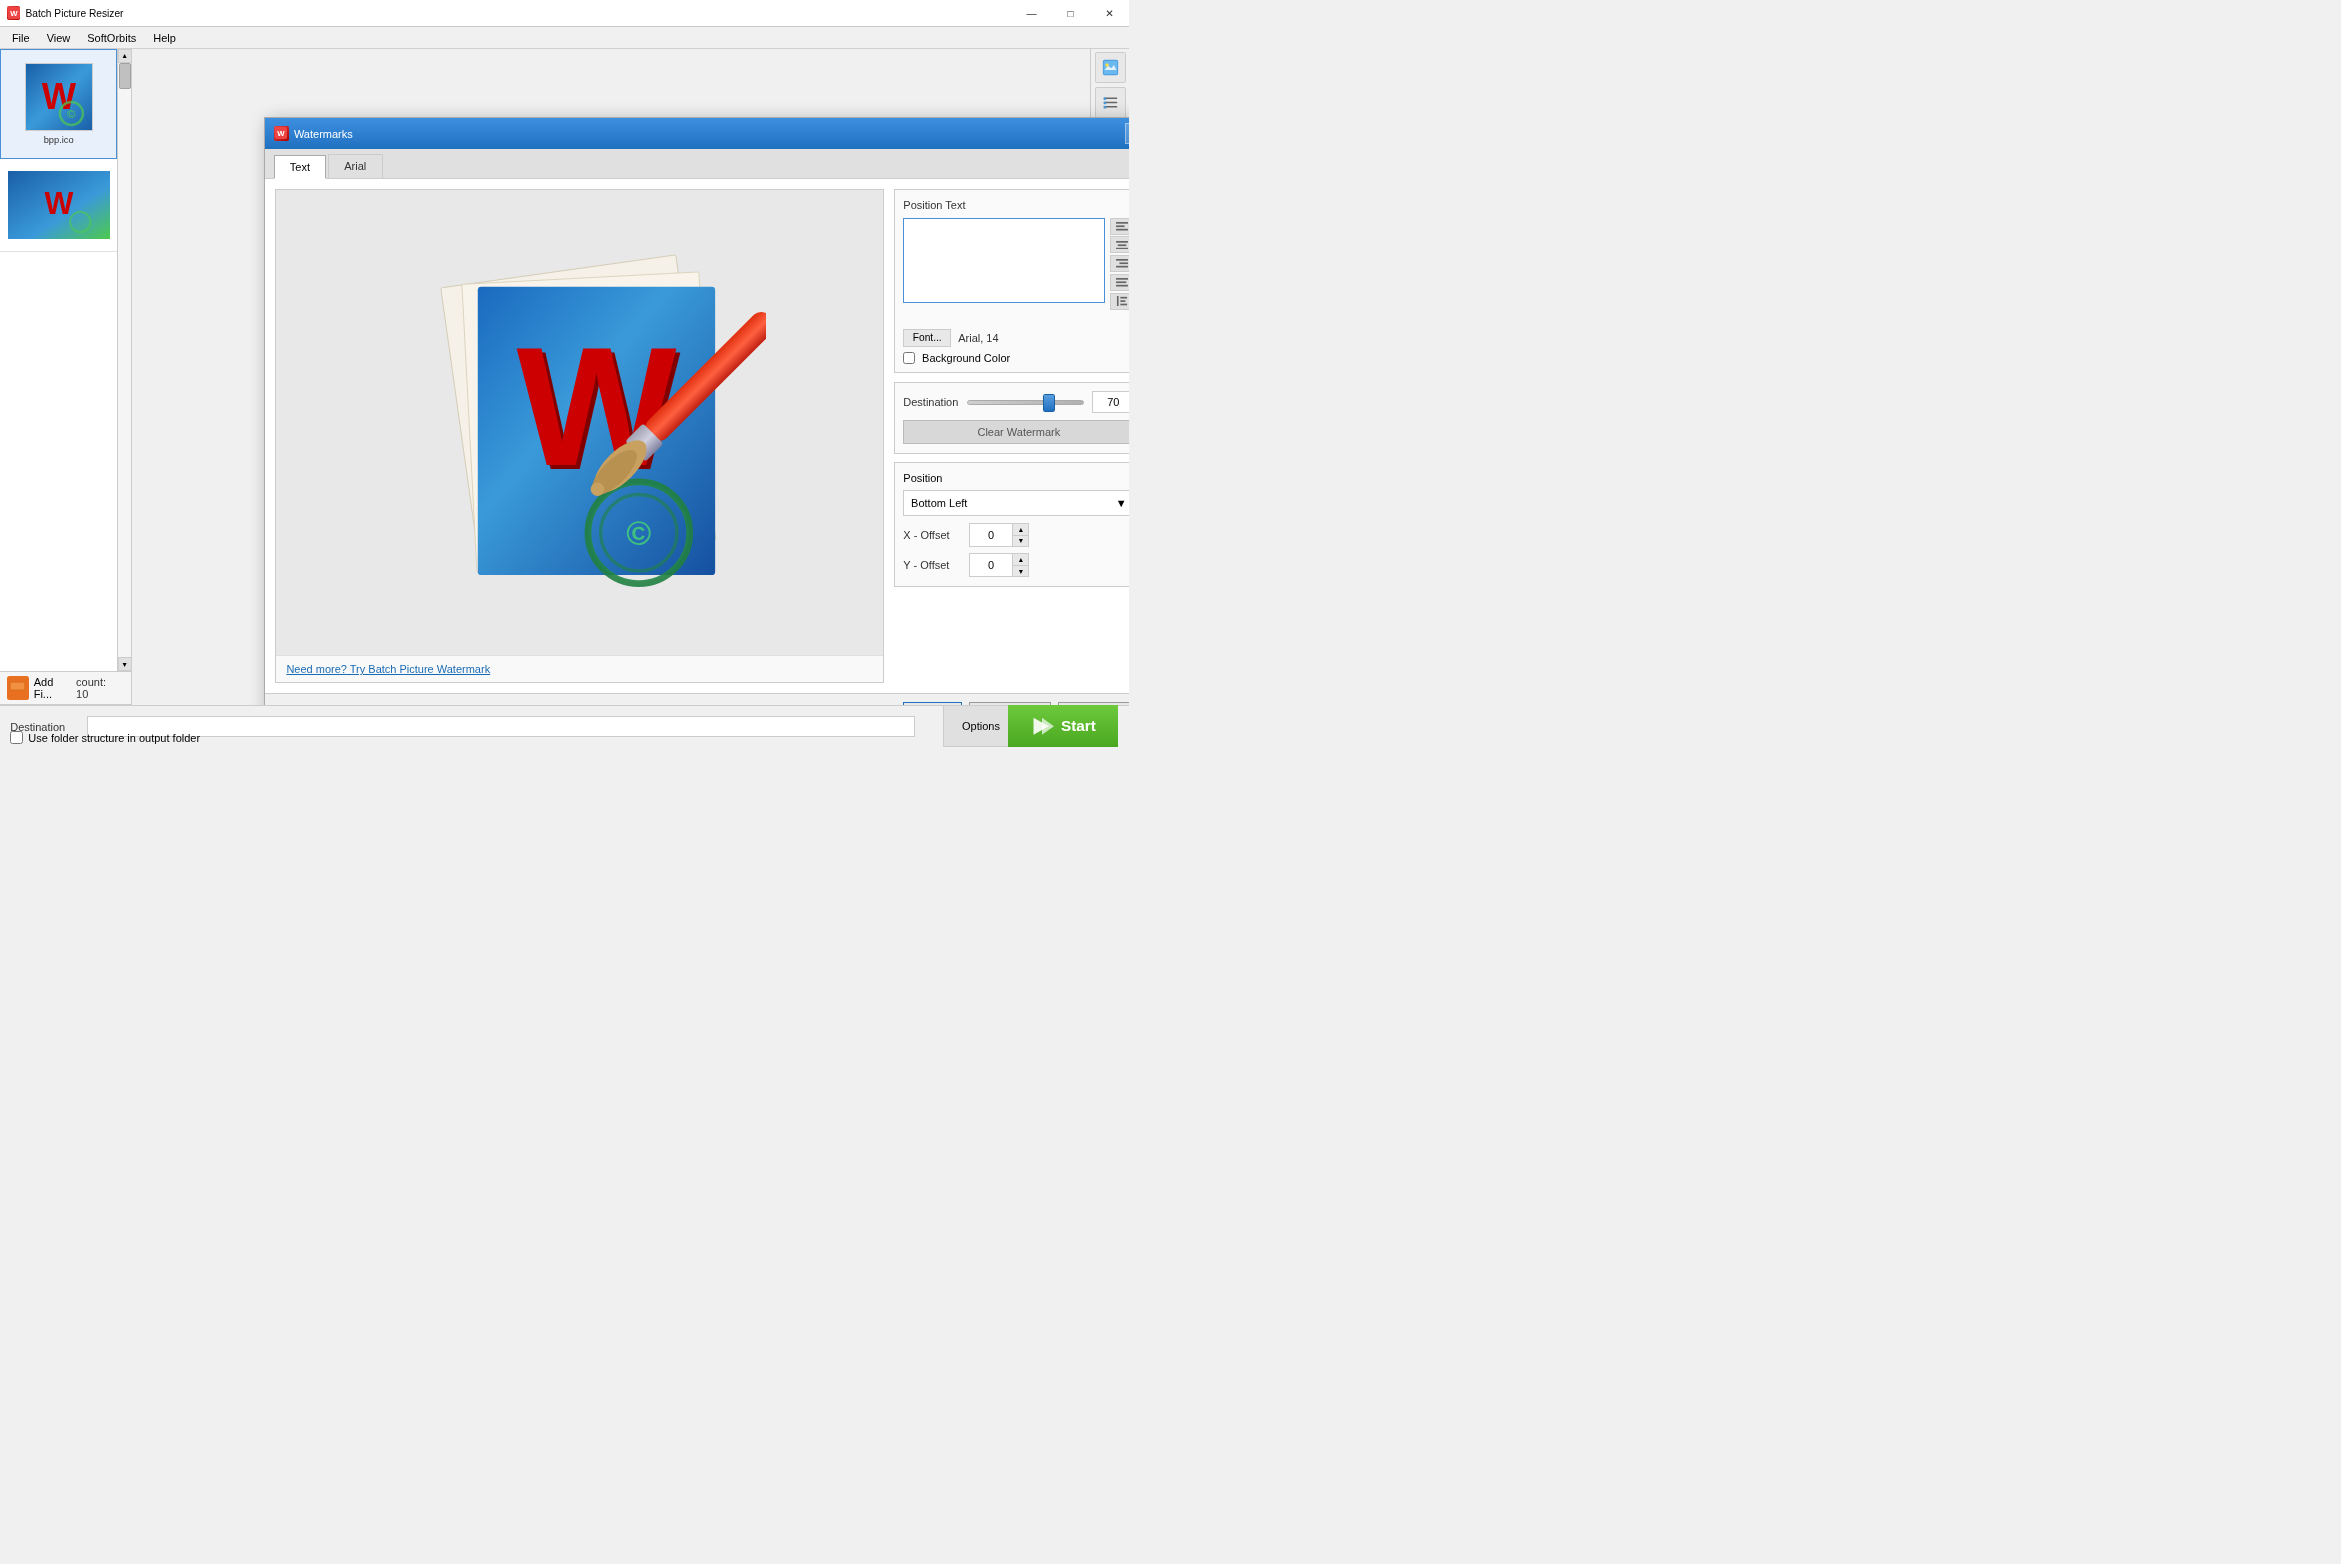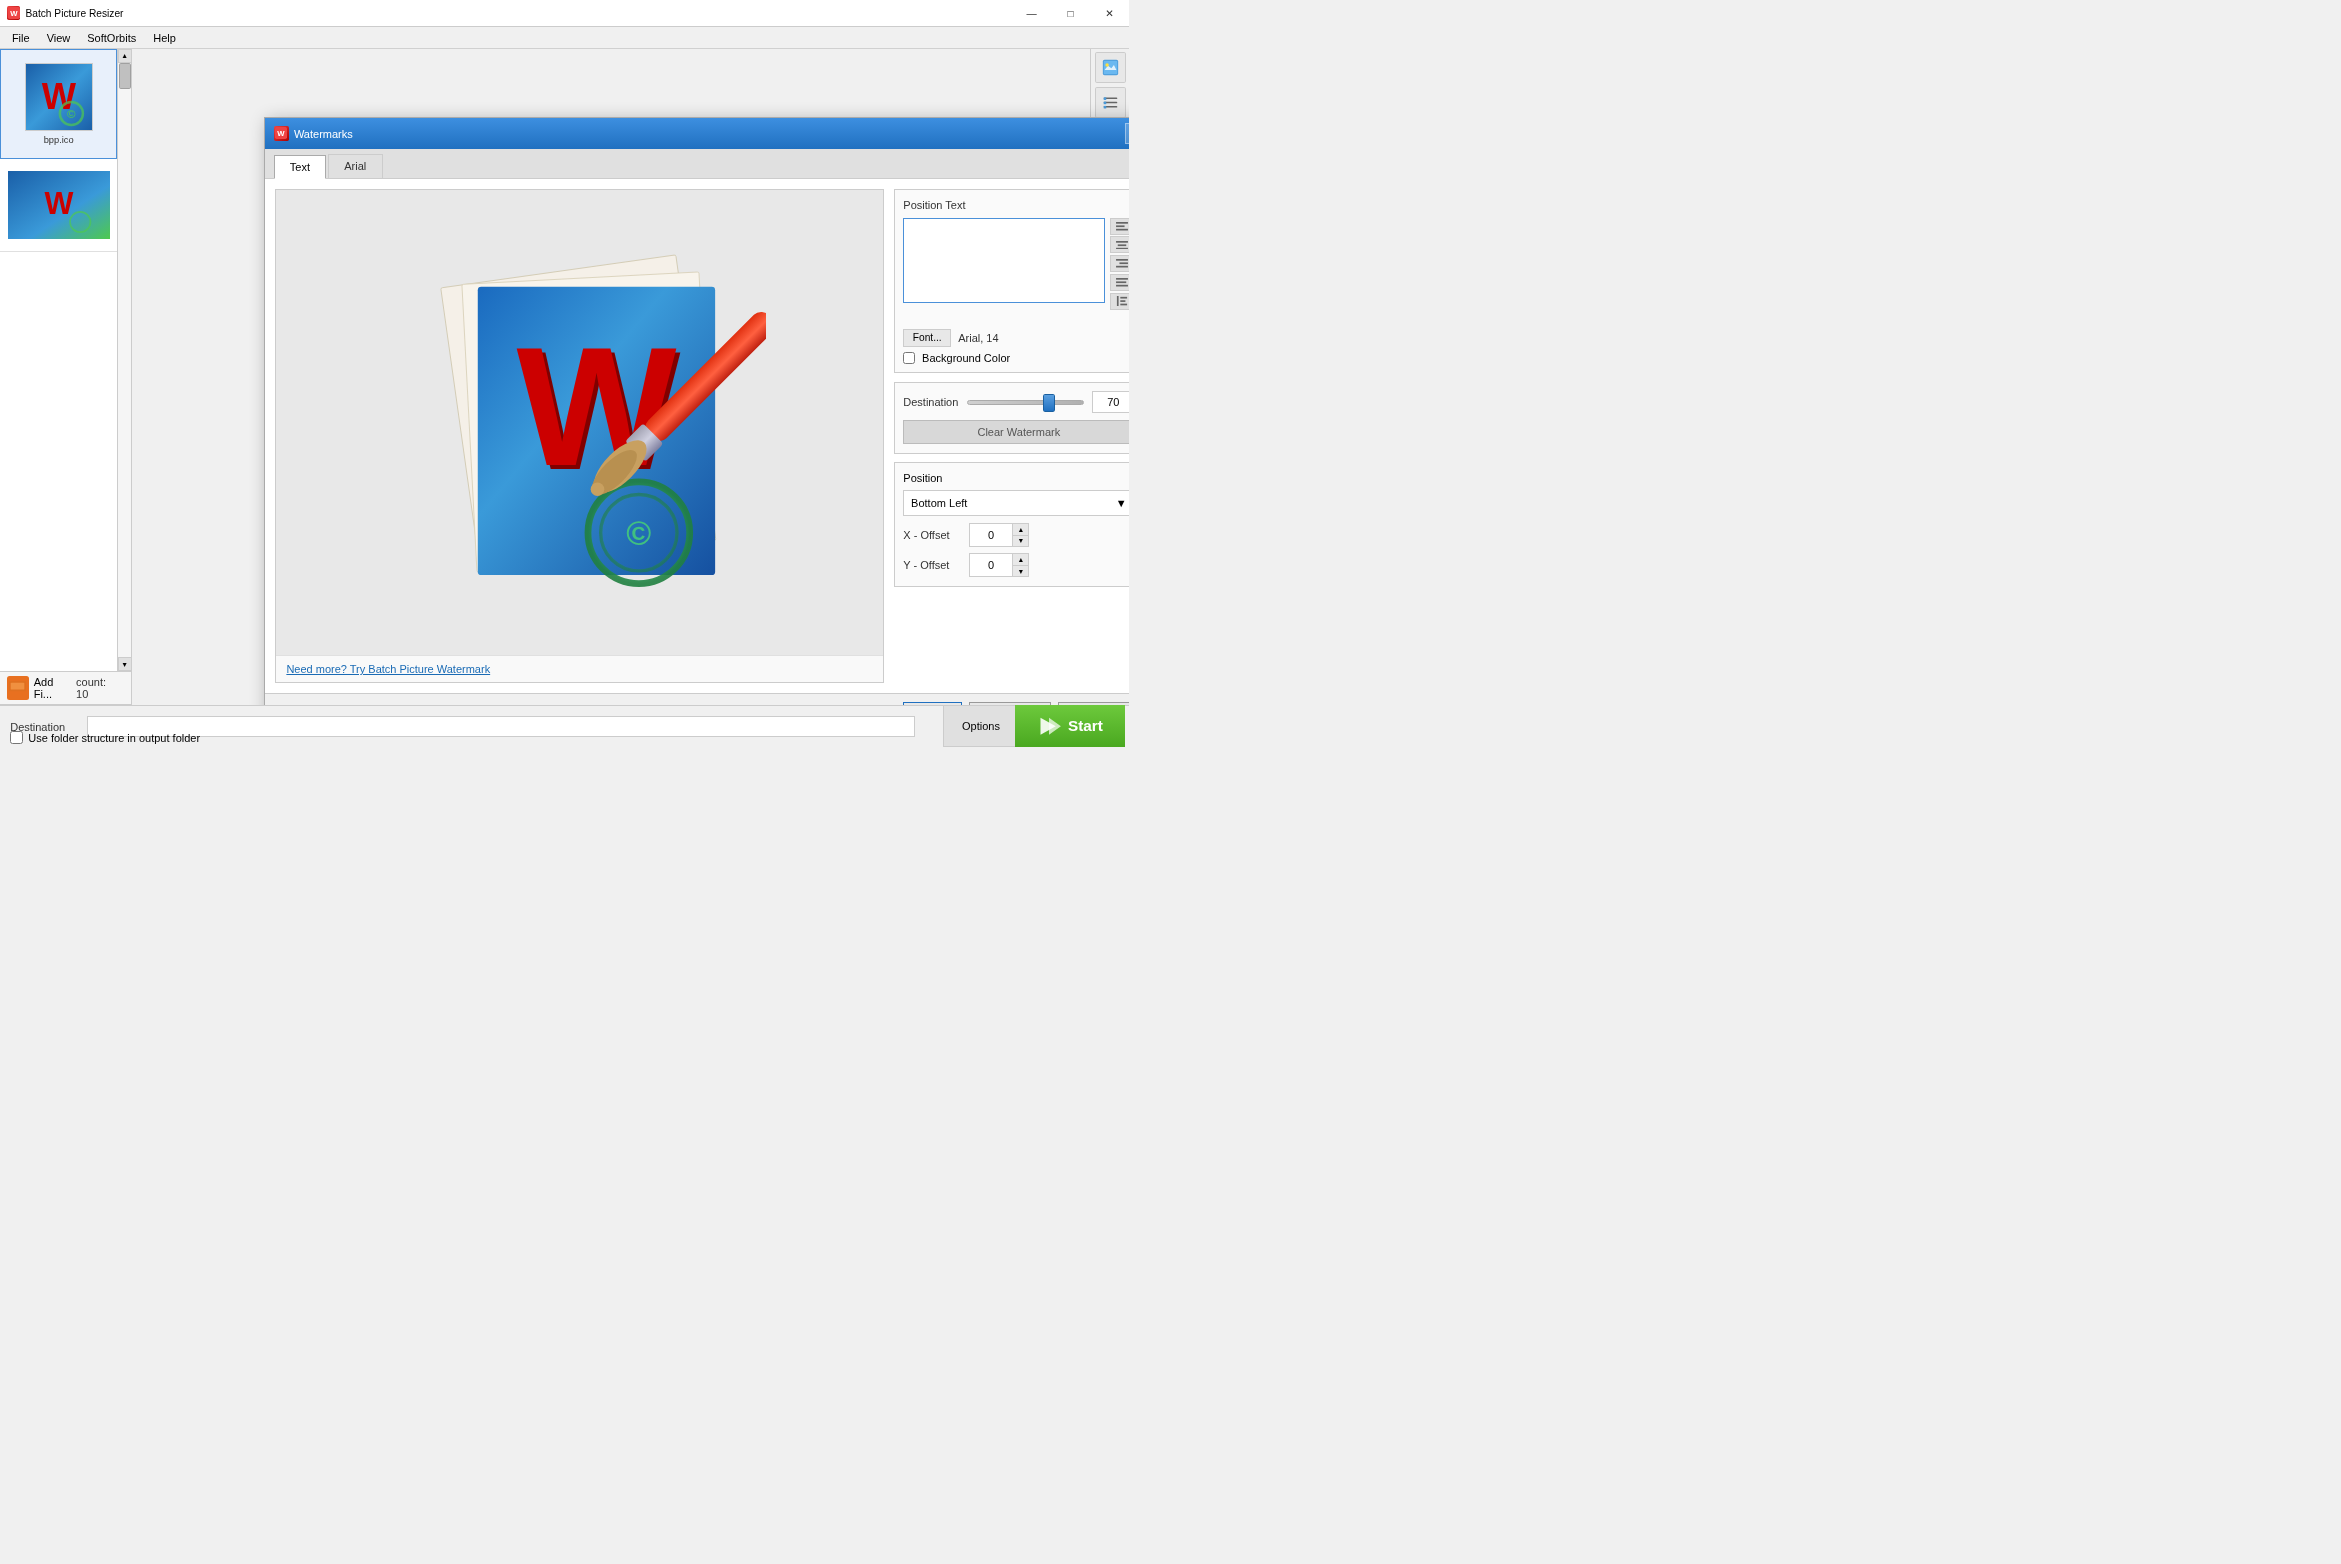--- a/index.html
+++ b/index.html
@@ -215,21 +215,21 @@
       background: #f0f0f0;
       border-top: 0.8px solid #ccc;
       display: flex;
       align-items: center;
       padding: 0 10.2px;
       gap: 22px;
     }
     .destination-label { font-size: 11px; color: #333; }
     .start-btn {
       position: absolute;
-      right: 4px;
+      right: 11px;
       bottom: 0;
       width: 110px;
       height: 42px;
       background: linear-gradient(180deg, #6dc93c, #4aa820);
       border: none;
       color: white;
       font-size: 15.3px;
       font-weight: bold;
       cursor: pointer;
       display: flex;

